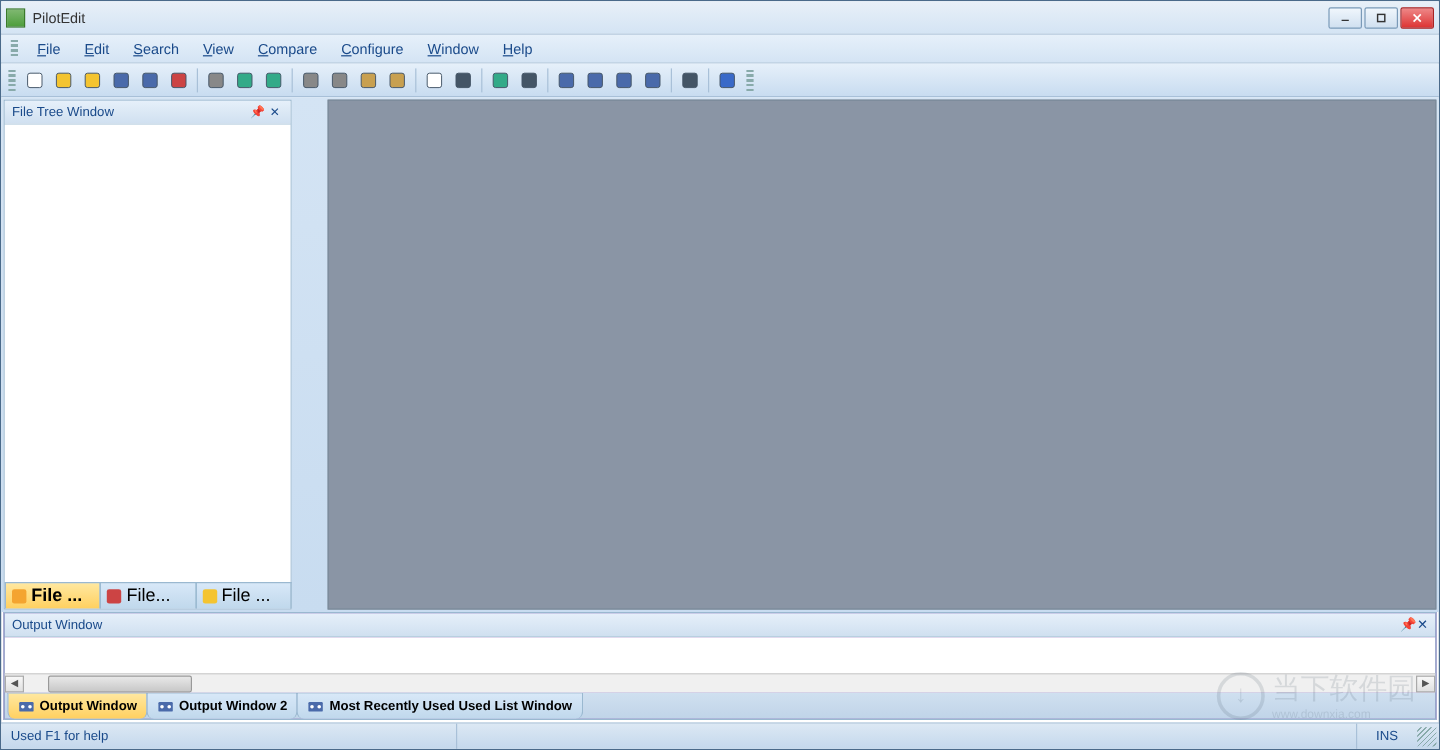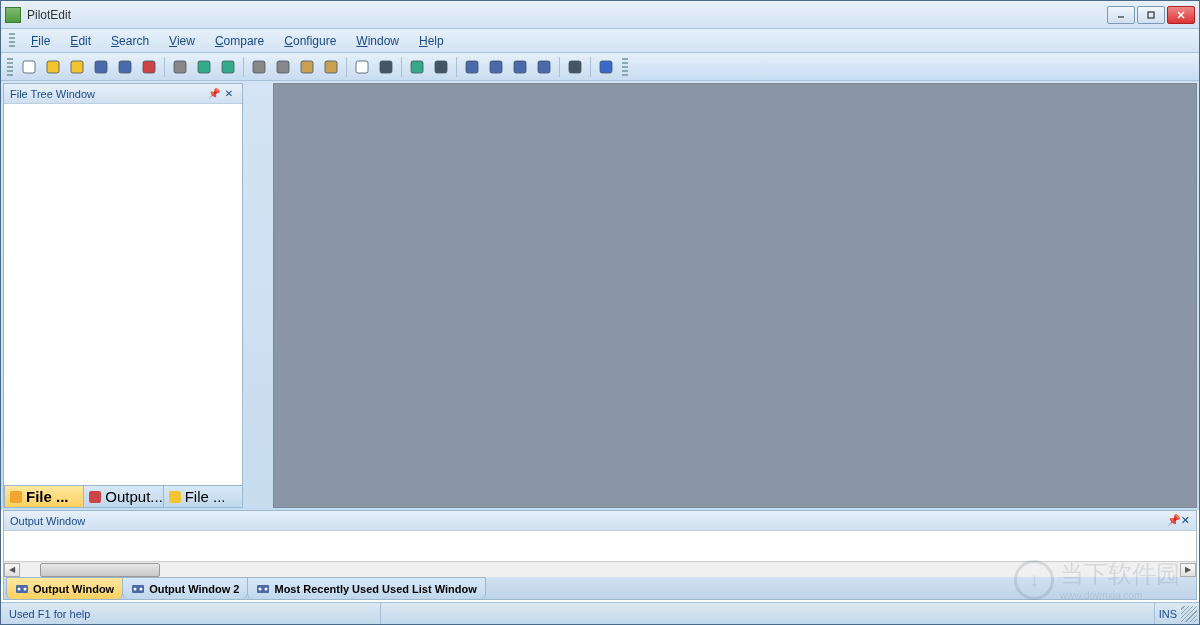--- a/index.html
+++ b/index.html
@@ -58,21 +58,21 @@
 
 .output-tabs { height: 22px; display: flex; background: linear-gradient(#d0e0f0, #c0d4e8); padding-left: 2px; }
 .output-tab { display: flex; align-items: center; padding: 0 8px; font-size: 11px; border: 1px solid #9ab8d0; border-bottom: none; margin-right: -1px; background: linear-gradient(#d8e8f8, #c0d8ec); cursor: pointer; border-radius: 0 0 6px 6px; font-weight: bold; }
 .output-tab.active { background: linear-gradient(#ffe8a0, #ffd060); font-weight: bold; }
 .output-tab .ticon { width: 14px; height: 14px; margin-right: 4px; }
 
 
 .statusbar { height: 22px; background: linear-gradient(#dce8f4, #c4d8ec); display: flex; align-items: center; font-size: 11px; color: #1a4a8a; border-top: 1px solid #a8c0d8; }
 .statusbar .status-left { padding: 0 8px; width: 380px; border-right: 1px solid #a8c0d8; height: 100%; display: flex; align-items: center; }
 .statusbar .status-fill { flex: 1; }
-.statusbar .status-ins { padding: 0 4px; border-left: 1px solid #a8c0d8; height: 100%; display: flex; align-items: center; }
+.statusbar .status-ins { padding: 0 16px; border-left: 1px solid #a8c0d8; height: 100%; display: flex; align-items: center; }
 .statusbar .grip { width: 16px; height: 16px; background: repeating-linear-gradient(135deg, transparent 0 2px, #8aa 2px 3px); margin-right: 2px; }
 
 
 .watermark { position: absolute; right: 20px; bottom: 24px; opacity: 0.15; font-size: 24px; color: #456; pointer-events: none; display: flex; align-items: center; gap: 6px; }
 .watermark .wm-icon { width: 40px; height: 40px; border: 3px solid #456; border-radius: 50%; display: flex; align-items: center; justify-content: center; font-size: 20px; }
 </style>
 </head>
 <body>
 
 <div class="window">
@@ -256,21 +256,21 @@
           <div class="sidebar-tab active">
             <svg class="ticon" viewBox="0 0 14 14">
               <rect x="1" y="1" width="12" height="12" rx="2" fill="#f4a430"></rect>
             </svg>
             <span>File ...</span>
           </div>
           <div class="sidebar-tab">
             <svg class="ticon" viewBox="0 0 14 14">
               <rect x="1" y="1" width="12" height="12" rx="2" fill="#c44"></rect>
             </svg>
-            <span>Output...</span>
+            <span>File...</span>
           </div>
           <div class="sidebar-tab">
             <svg class="ticon" viewBox="0 0 14 14">
               <rect x="1" y="1" width="12" height="12" rx="2" fill="#f4c430"></rect>
             </svg>
             <span>File ...</span>
           </div>
         </div>
     </div>
     <div class="editor"></div>

